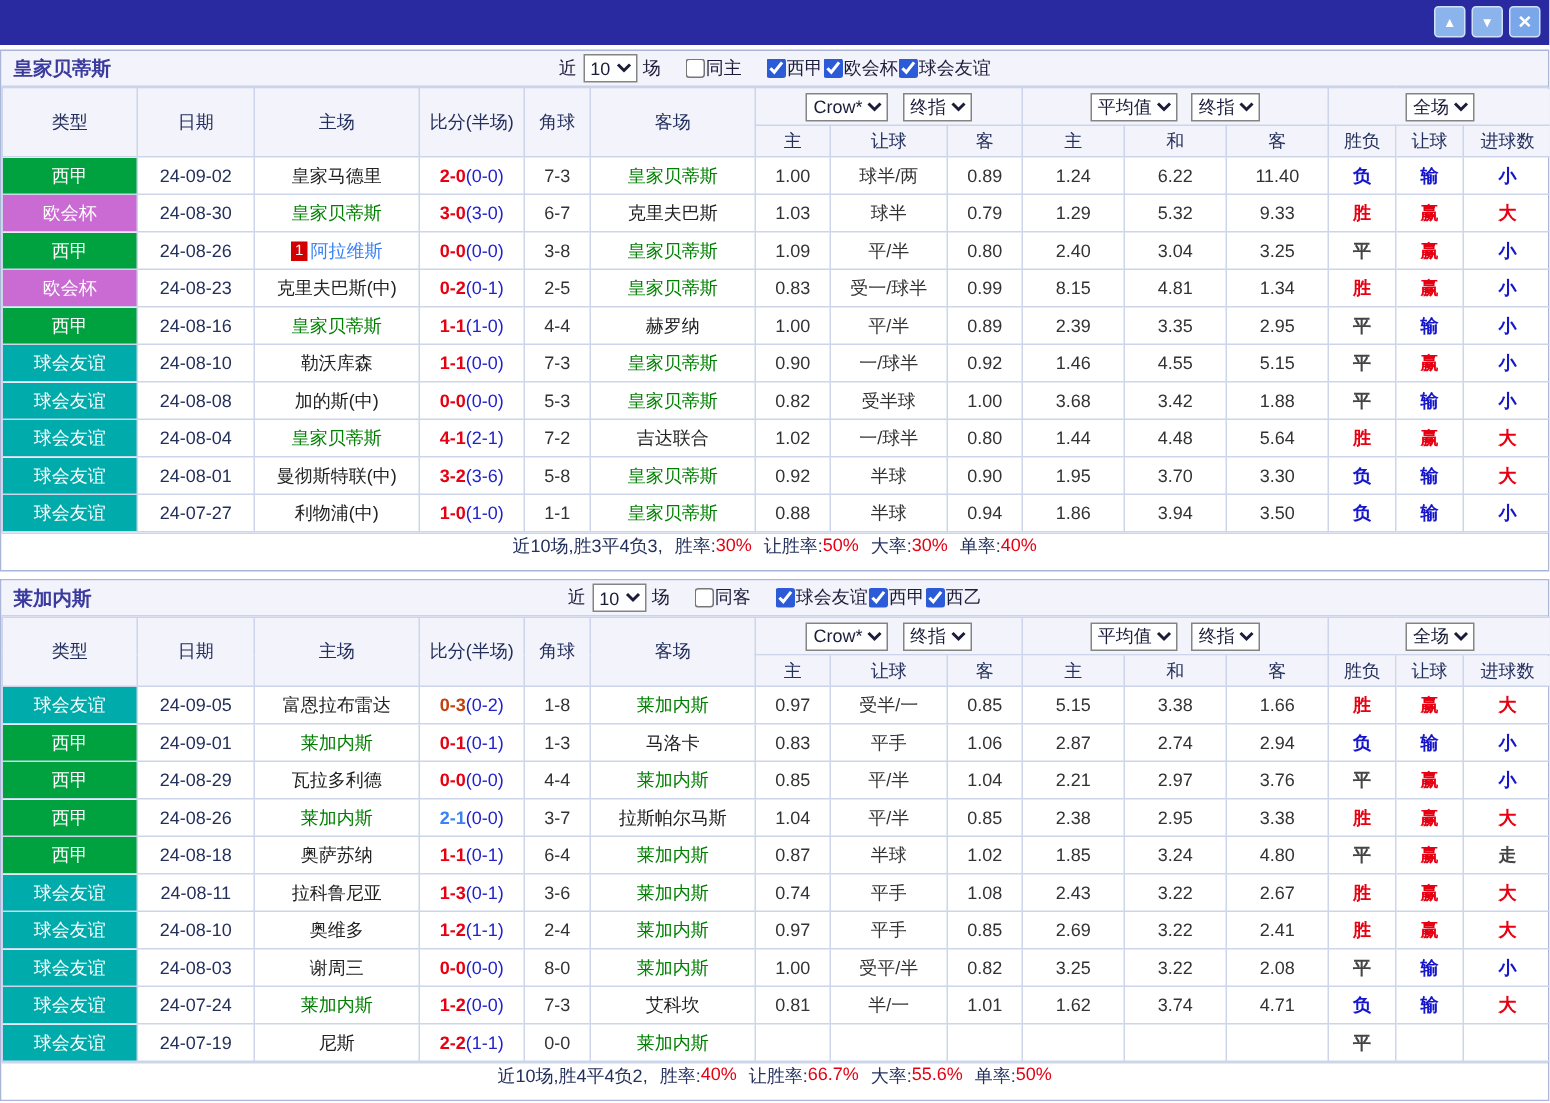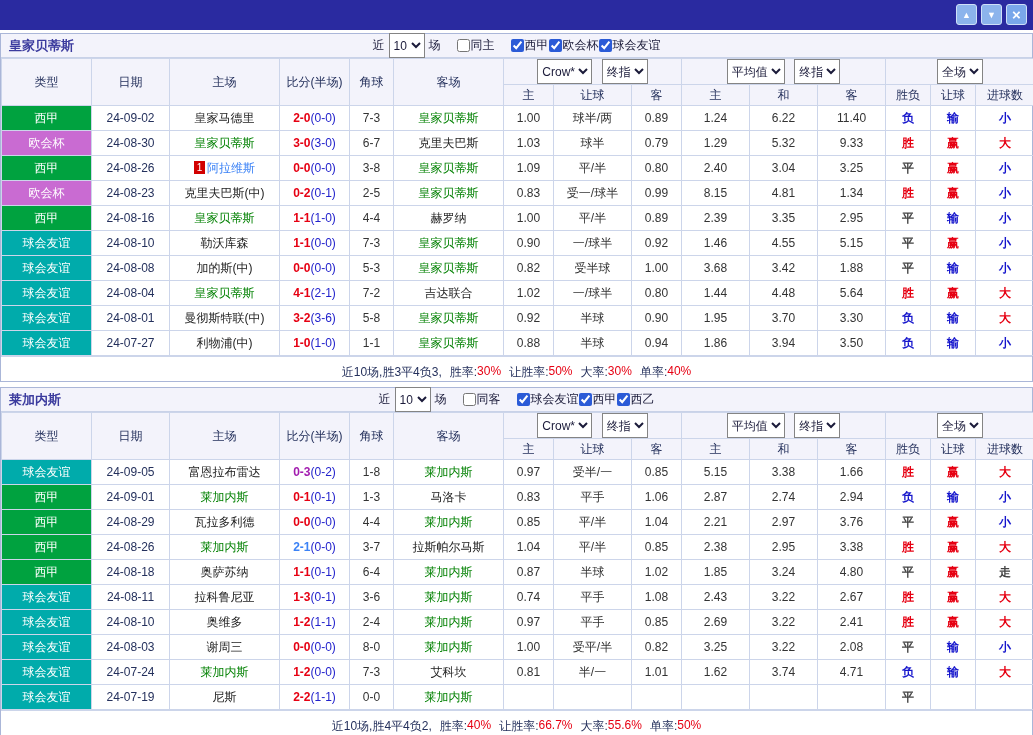--- a/index.html
+++ b/index.html
@@ -20,39 +20,39 @@
   
   .section{margin-top:3px;border:1px solid #aab6d8}
   .section + .section{margin-top:5px}
   .section-head{height:24px;background:#f3f3fb;display:flex;align-items:center;position:relative;border-bottom:1px solid #c9d2e8}
   .team-name{position:absolute;left:8px;font-weight:bold;color:#3b3b9e;font-size:13px}
   .controls{margin:0 auto;display:flex;align-items:center;gap:4px}
   .chk{display:inline-flex;align-items:center;gap:1px;cursor:pointer}
   .chk input{width:13px;height:13px;margin:0;accent-color:#2b5bd7}
   .gap-left{margin-left:12px}
   .filters{display:inline-flex;align-items:center;margin-left:12px}
-  select{font-size:12px;height:25px;border:1px solid #848484;background:#fff;font-family:inherit;color:#1b1b3a}
+  select{font-size:12px;height:19px;border:1px solid #848484;background:#fff;font-family:inherit;color:#1b1b3a}
 
   
   table{width:100%;border-collapse:collapse;table-layout:fixed}
   th,td{border:1px solid #ccd5ea;text-align:center;padding:0;white-space:nowrap;overflow:hidden}
   thead th{background:#f3f3fb;font-weight:normal;color:#24305c;height:25px;font-size:12px}
   thead tr.subrow th{height:21px}
   .sel-th select{margin:0 3px}
   tbody td{height:25px;color:#333}
   .type-cell{color:#fff}
   .date-cell{color:#24305c}
   .team-cell span.team-link{cursor:pointer}
   .score-cell .ft{font-weight:bold}
   .badge{display:inline-block;background:#d20000;color:#fff;font-size:10px;line-height:13px;min-width:11px;height:13px;
          margin-right:2px;vertical-align:1px;padding:0 1px}
   .res{font-weight:bold}
 
   
-  .summary{height:25px;display:flex;align-items:flex-end;justify-content:center;gap:8px;background:#fff;border-top:1px solid #ccd5ea}
+  .summary{height:25px;display:flex;align-items:flex-start;justify-content:center;gap:8px;background:#fff;border-top:1px solid #ccd5ea}
   .sum-prefix,.sum-label{color:#24305c}
   .sum-value{color:#e60012}
   .sum-seg{display:inline-flex}
 </style>
 </head>
 <body>
 
 <div class="titlebar">
   <div class="tb-buttons">
     <button class="tb-btn"><span>▲</span></button>
@@ -407,21 +407,21 @@
         <th>胜负</th>
         <th>让球</th>
         <th>进球数</th>
       </tr>
     </thead>
     <tbody>
         <tr>
           <td class="type-cell" style="background: rgb(0, 171, 171);">球会友谊</td>
           <td class="date-cell">24-09-05</td>
           <td class="team-cell"><span class="team-link" style="color: rgb(34, 34, 34);">富恩拉布雷达</span></td>
-          <td class="score-cell"><span class="ft" style="color: #a21caf;">0-3</span><span class="ht" style="color: rgb(34, 34, 204);">(0-2)</span></td>
+          <td class="score-cell"><span class="ft" style="color: #c2410c;">0-3</span><span class="ht" style="color: rgb(34, 34, 204);">(0-2)</span></td>
           <td class="corner-cell">1-8</td>
           <td class="team-cell"><span class="team-link" style="color: rgb(0, 128, 0);">莱加内斯</span></td>
           <td class="odd">0.97</td>
           <td class="odd">受半/一</td>
           <td class="odd">0.85</td>
           <td class="odd">5.15</td>
           <td class="odd">3.38</td>
           <td class="odd">1.66</td>
           <td class="res" style="color: rgb(230, 0, 18);">胜</td>
           <td class="res" style="color: rgb(230, 0, 18);">赢</td>

